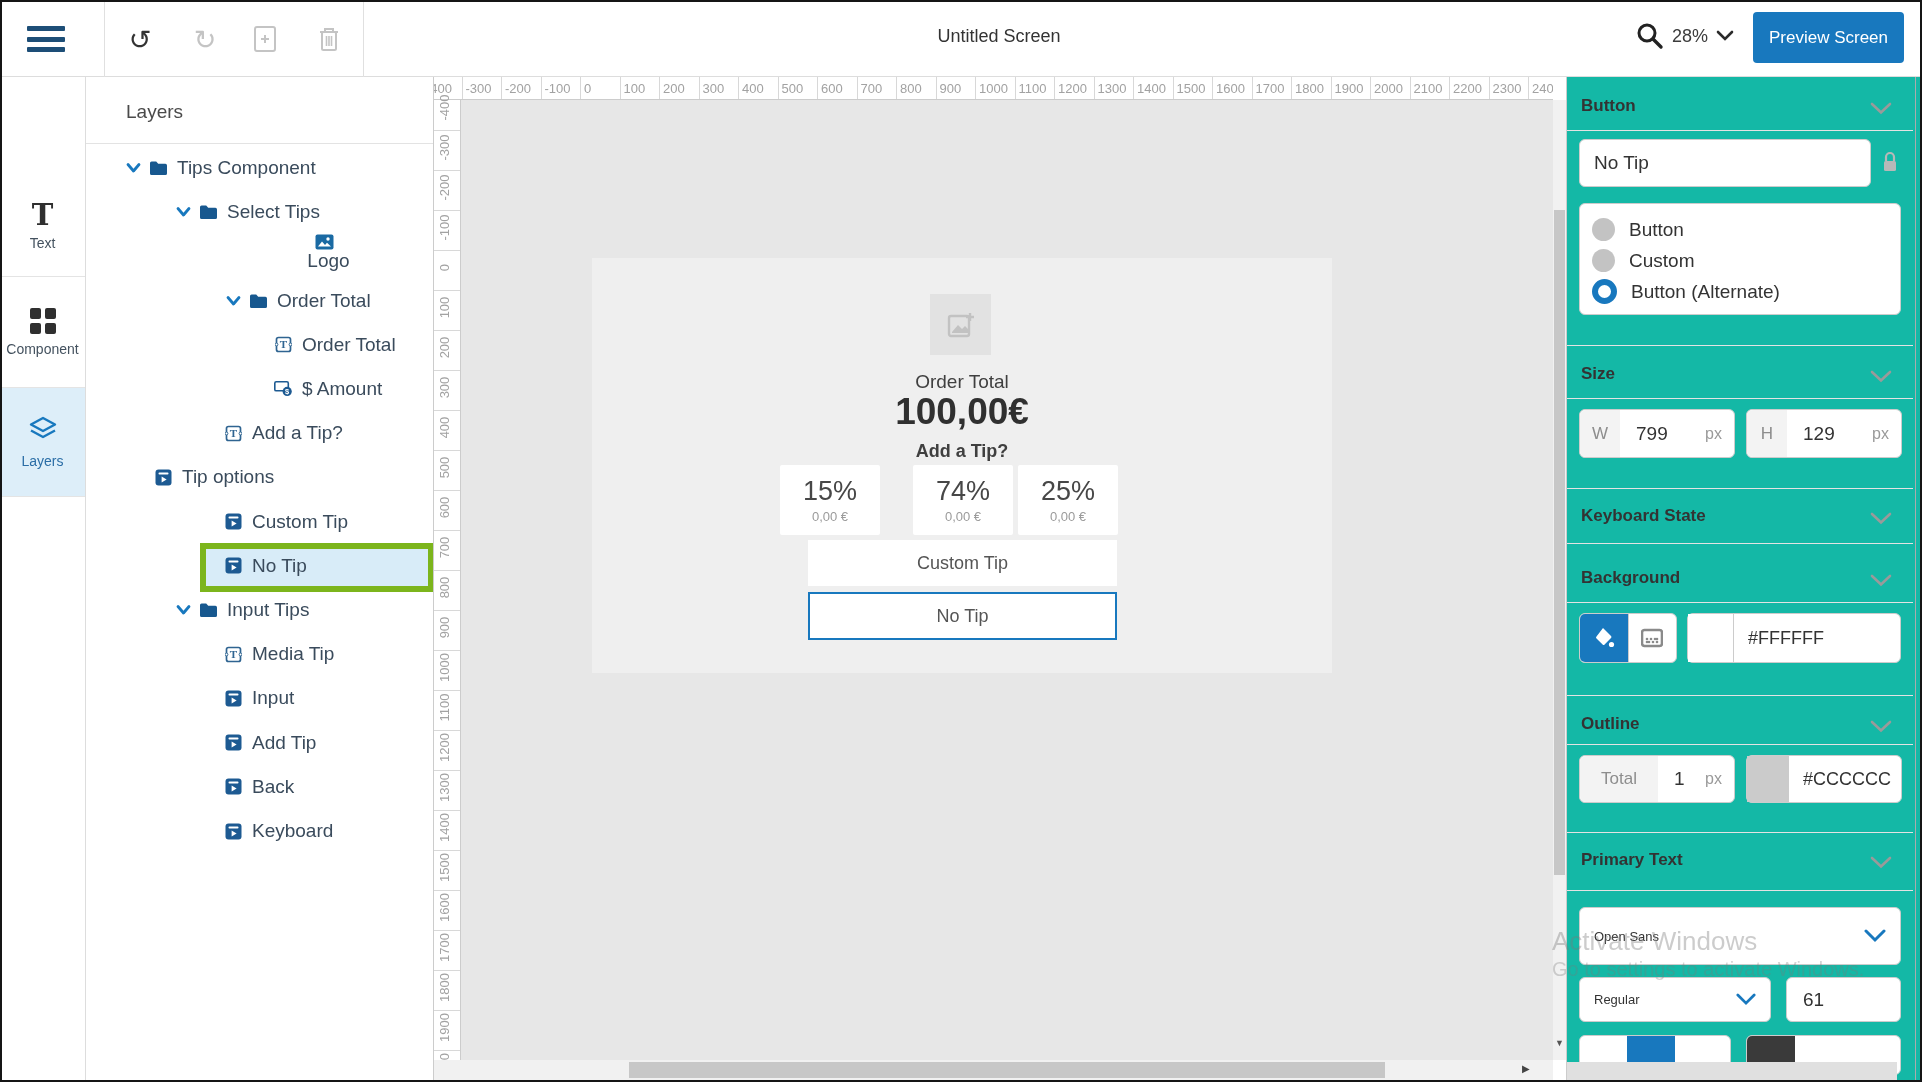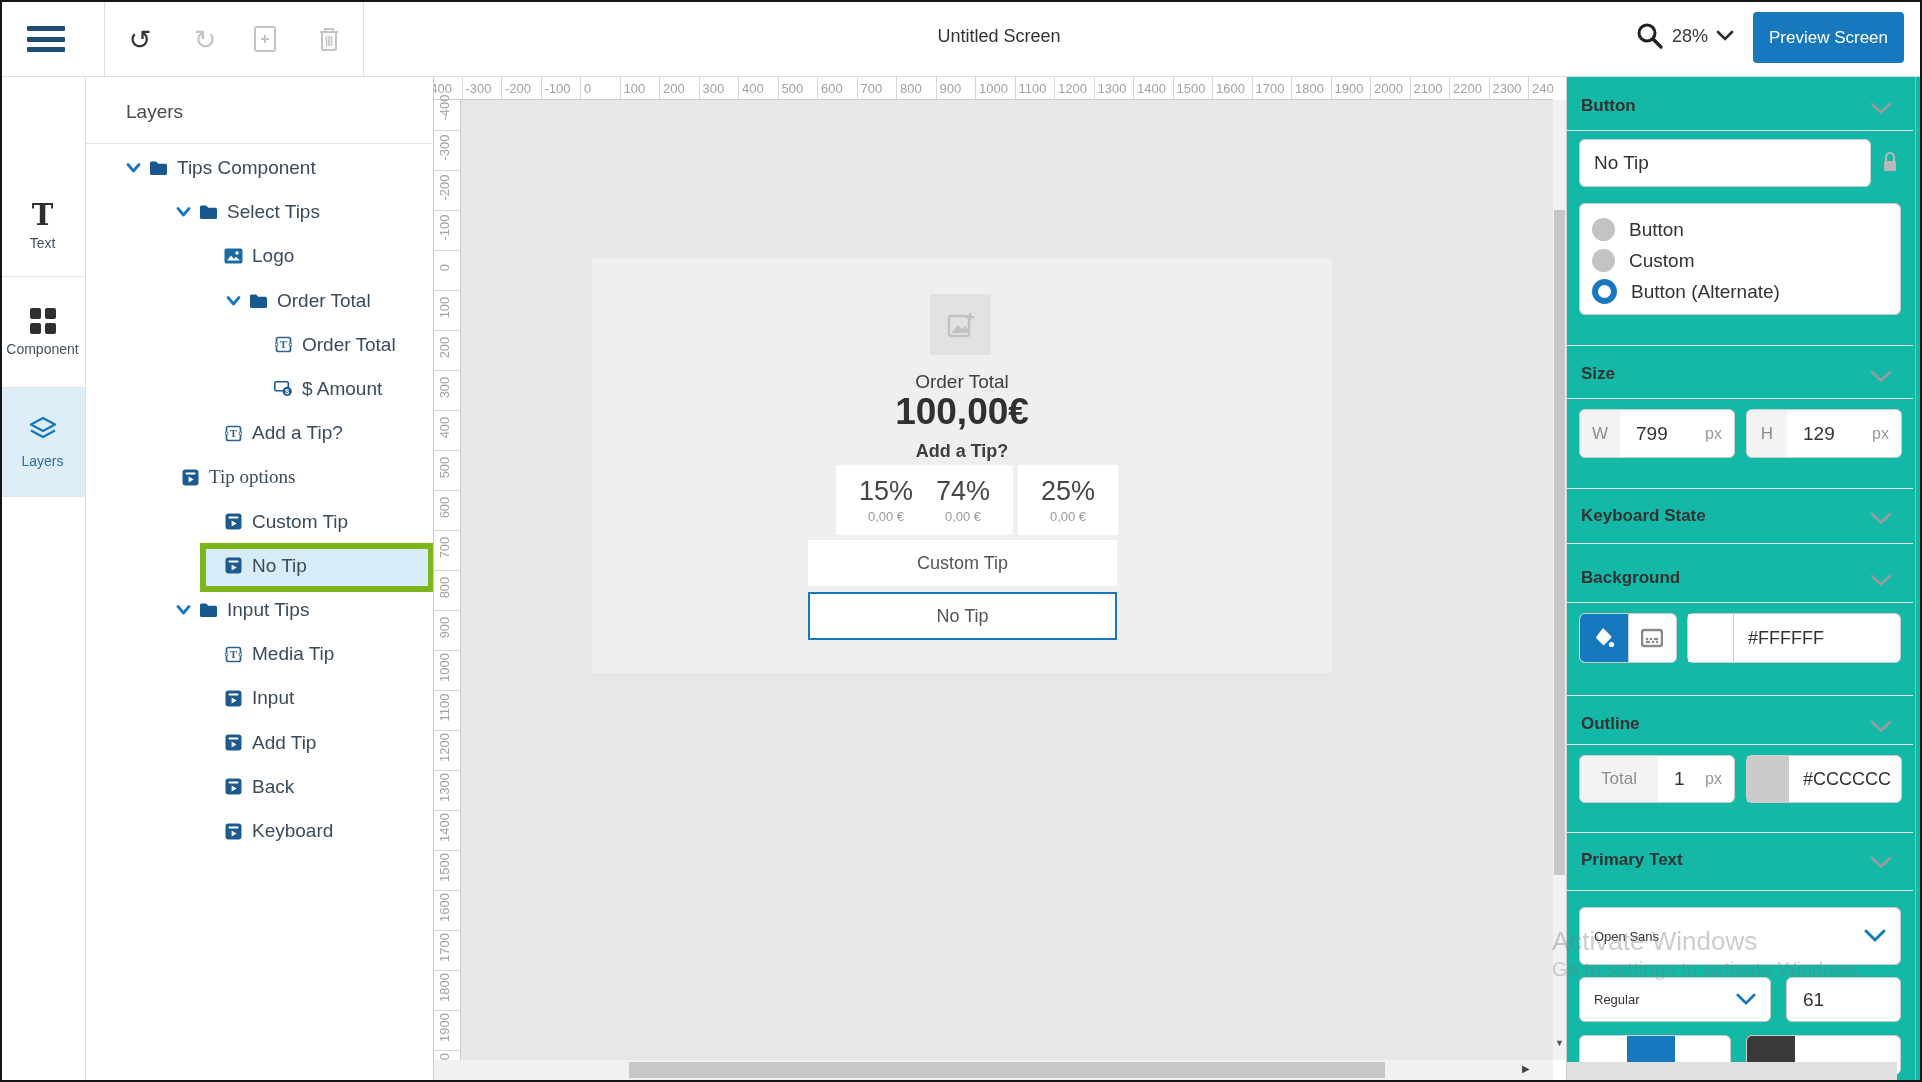--- a/index.html
+++ b/index.html
@@ -197,21 +197,21 @@
             <path d="M2 2.5 L7.5 9 L13 2.5" fill="none" stroke="#1878be" stroke-width="2.8" stroke-linecap="round" stroke-linejoin="round"></path>
           </svg>
         </span>
         <span class="nicon">
           <svg width="19" height="16" viewBox="0 0 19 16">
             <path d="M1 3 q0-1.6 1.6-1.6 h4.6 l2 2.4 h7.2 q1.6 0 1.6 1.6 v8 q0 1.6-1.6 1.6 H2.6 Q1 15 1 13.4 Z" fill="#17588f"></path>
           </svg>
         </span>
         <span class="tree-label">Select Tips</span>
       </div>
-      <div class="abs tree-row" style="top: 157.4px; padding-left: 137px;">
+      <div class="abs tree-row" style="top: 157.4px; padding-left: 137px; flex-direction: column;">
         <span class="nicon">
           <svg width="19" height="16" viewBox="0 0 19 16">
             <rect x="0.5" y="0.5" width="18" height="15" rx="2" fill="#1a6aa3"></rect>
             <circle cx="13" cy="5" r="1.7" fill="#fff"></circle>
             <path d="M3 12.5 L7 7.5 L10 11 L12 8.8 L16 12.5 Z" fill="#fff"></path>
           </svg>
         </span>
         <span class="tree-label">Logo</span>
       </div>
       <div class="abs tree-row" style="top: 201.6px; padding-left: 137px;">
@@ -252,21 +252,21 @@
         <span class="nicon">
           <svg width="17" height="17" viewBox="0 0 17 17">
             <rect x="1.5" y="1.5" width="14" height="14" rx="2" fill="none" stroke="#2f6491" stroke-width="1.7"></rect>
             <text x="8.5" y="12.4" text-anchor="middle" font-size="11" font-weight="bold" fill="#2f6491" font-family="Liberation Serif,serif">T</text>
             <circle cx="1.5" cy="8.5" r="1.4" fill="#fff" stroke="#2f6491" stroke-width="1"></circle>
             <circle cx="15.5" cy="8.5" r="1.4" fill="#fff" stroke="#2f6491" stroke-width="1"></circle>
           </svg>
         </span>
         <span class="tree-label">Add a Tip?</span>
       </div>
-      <div class="abs tree-row" style="top: 378.4px; padding-left: 94px; font-family: Liberation Serif, serif;">
+      <div class="abs tree-row" style="top: 378.4px; padding-left: 67px;">
         <span class="nicon">
           <svg width="17" height="17" viewBox="0 0 17 17">
             <rect x="0.5" y="0.5" width="16" height="16" rx="3" fill="#1d5a92"></rect>
             <rect x="3.5" y="3.6" width="10" height="1.8" rx="0.9" fill="#fff"></rect>
             <path d="M6.6 7.6 L11.6 10.5 L6.6 13.4 Z" fill="#fff"></path>
           </svg>
         </span>
         <span class="tree-label">Tip options</span>
       </div>
       <div class="abs tree-row" style="top: 422.6px; padding-left: 137px;">
@@ -478,21 +478,21 @@
   <svg width="32" height="32" viewBox="0 0 32 32">
       <rect x="4" y="7" width="20" height="20" rx="2" fill="none" stroke="#c2c2c2" stroke-width="2.4"></rect>
       <path d="M7 23 L13 16 L17 20 L20 17 L23 20 V24 H7 Z" fill="#c2c2c2"></path>
       <path d="M25 4 v8 M21 8 h8" stroke="#c2c2c2" stroke-width="2.4"></path>
     </svg>
 </div>
 <div class="abs c-center ot-label">Order Total</div>
 <div class="abs c-center ot-value">100,00€</div>
 <div class="abs c-center at-label">Add a Tip?</div>
 <div id="tipbtns">
-    <div class="abs tipbtn" style="left: 836px;">
+    <div class="abs tipbtn" style="left: 780px;">
       <span class="pct">15%</span>
       <span class="amt">0,00 €</span>
     </div>
     <div class="abs tipbtn" style="left: 913px;">
       <span class="pct">74%</span>
       <span class="amt">0,00 €</span>
     </div>
     <div class="abs tipbtn" style="left: 1018px;">
       <span class="pct">25%</span>
       <span class="amt">0,00 €</span>

